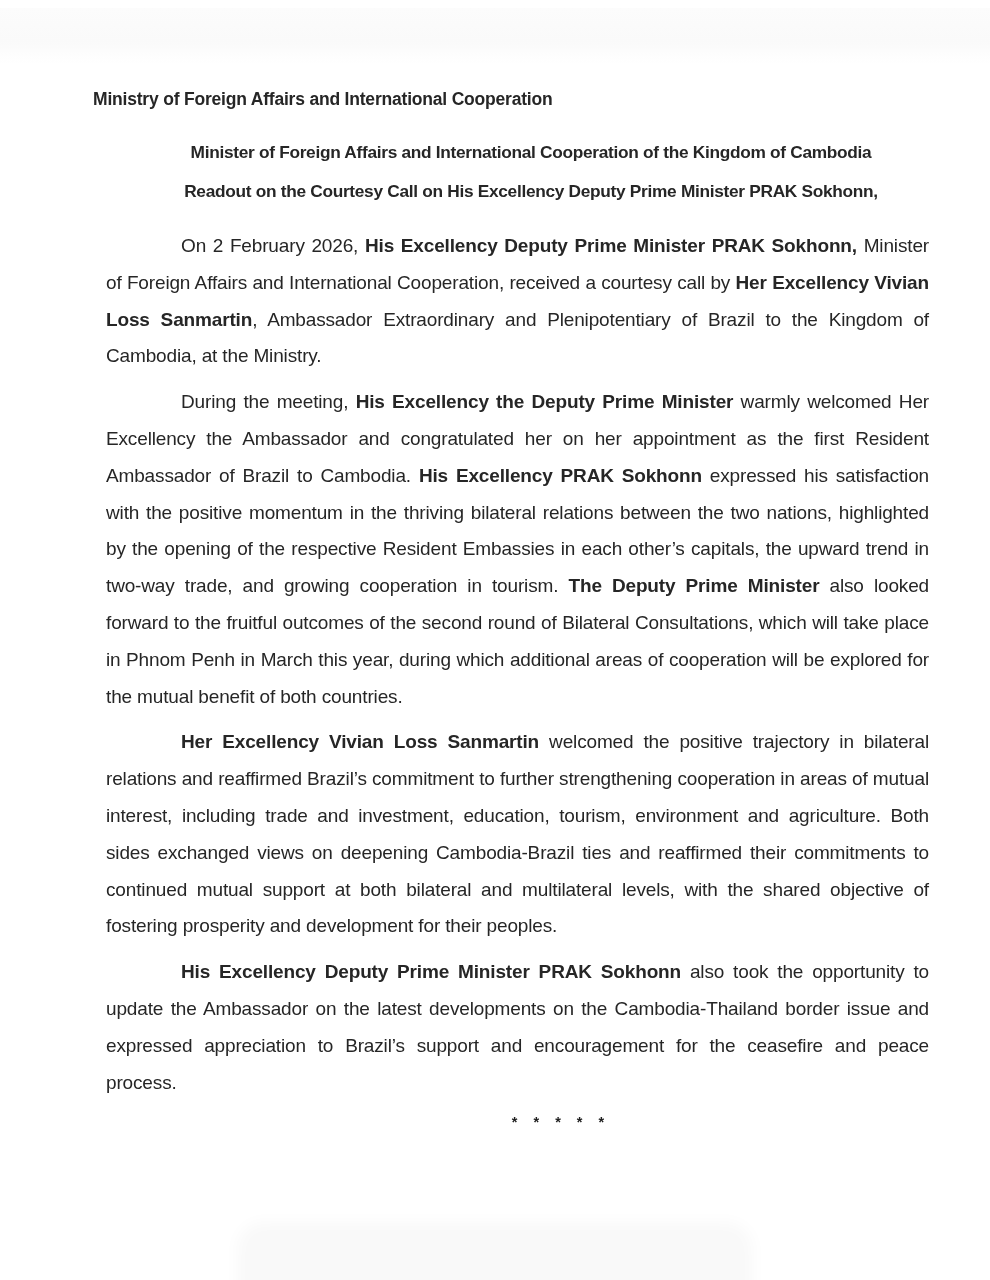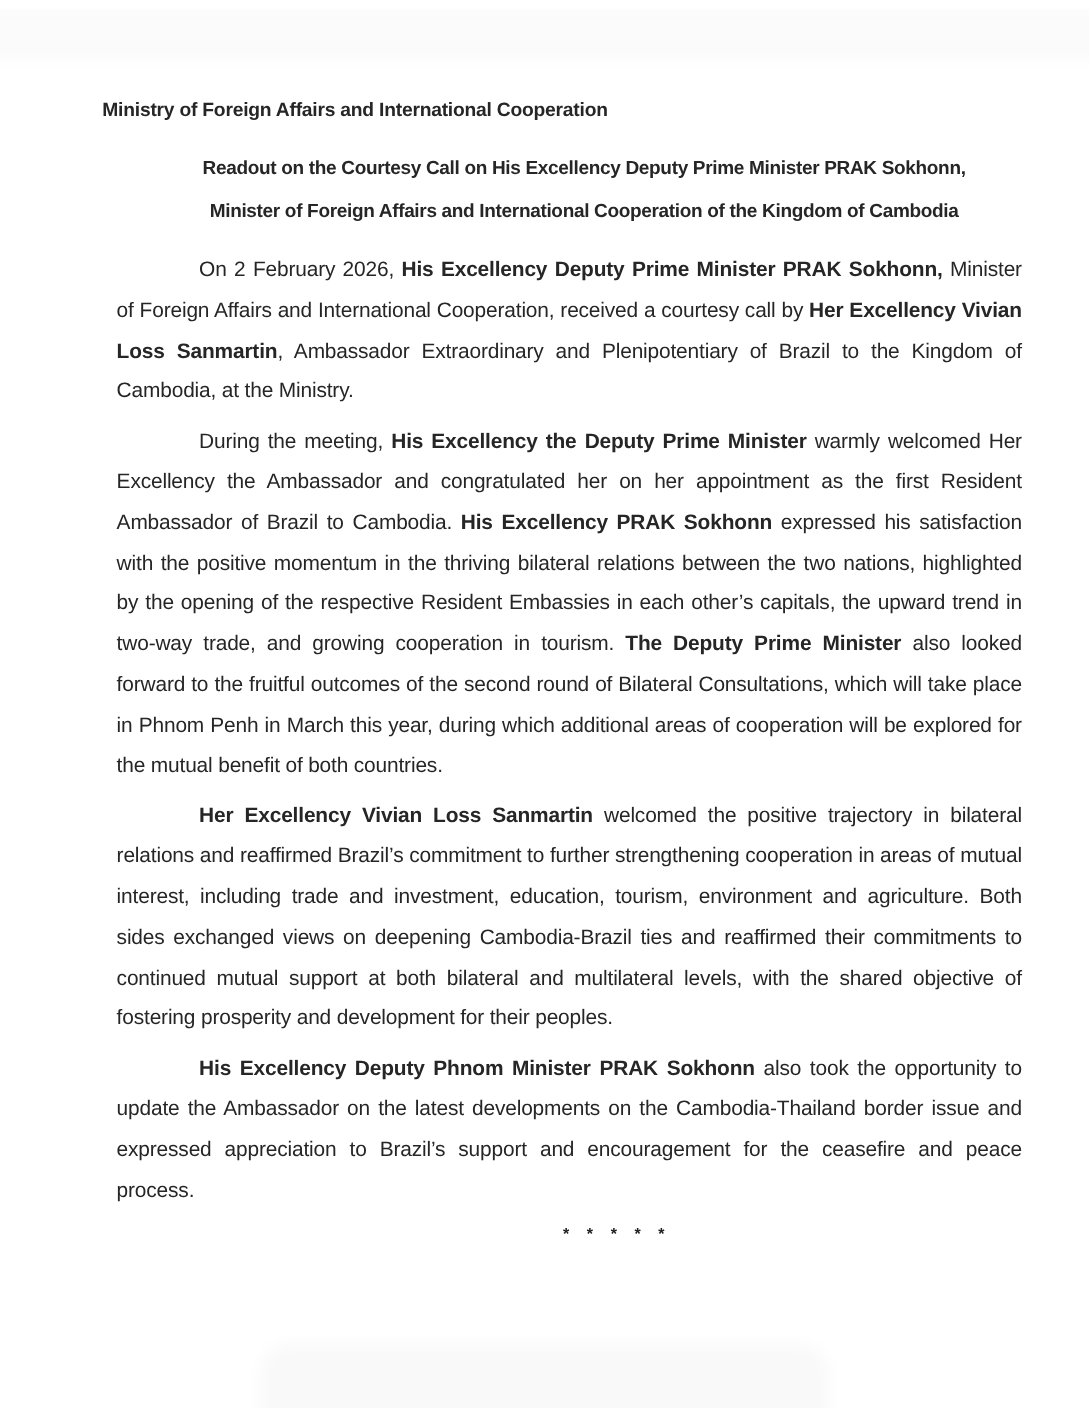--- a/index.html
+++ b/index.html
@@ -81,29 +81,29 @@
 </head>
 <body>
 
 <div class="page">
 
   <div class="shade-top"></div>
 
   <div class="org-line">Ministry of Foreign Affairs and International Cooperation</div>
 
   <div class="title-block">
+    <span class="title-line">Minister of Foreign Affairs and International Cooperation of the Kingdom of Cambodia</span>
     <span class="title-line">Readout on the Courtesy Call on His Excellency Deputy Prime Minister PRAK Sokhonn,</span>
-    <span class="title-line">Minister of Foreign Affairs and International Cooperation of the Kingdom of Cambodia</span>
   </div>
 
   <div class="doc-body">
 
   <p><span>On 2 February 2026, </span><span class="b">His Excellency Deputy Prime Minister PRAK Sokhonn,</span><span> Minister of Foreign Affairs and International Cooperation, received a courtesy call by </span><span class="b">Her Excellency Vivian Loss Sanmartin</span><span>, Ambassador Extraordinary and Plenipotentiary of Brazil to the Kingdom of Cambodia, at the Ministry.</span></p>
       <p><span>During the meeting, </span><span class="b">His Excellency the Deputy Prime Minister</span><span> warmly welcomed Her Excellency the Ambassador and congratulated her on her appointment as the first Resident Ambassador of Brazil to Cambodia. </span><span class="b">His Excellency PRAK Sokhonn</span><span> expressed his satisfaction with the positive momentum in the thriving bilateral relations between the two nations, highlighted by the opening of the respective Resident Embassies in each other’s capitals, the upward trend in two-way trade, and growing cooperation in tourism. </span><span class="b">The Deputy Prime Minister</span><span> also looked forward to the fruitful outcomes of the second round of Bilateral Consultations, which will take place in Phnom Penh in March this year, during which additional areas of cooperation will be explored for the mutual benefit of both countries.</span></p>
       <p><span class="b">Her Excellency Vivian Loss Sanmartin</span><span> welcomed the positive trajectory in bilateral relations and reaffirmed Brazil’s commitment to further strengthening cooperation in areas of mutual interest, including trade and investment, education, tourism, environment and agriculture. Both sides exchanged views on deepening Cambodia-Brazil ties and reaffirmed their commitments to continued mutual support at both bilateral and multilateral levels, with the shared objective of fostering prosperity and development for their peoples.</span></p>
-      <p><span class="b">His Excellency Deputy Phnom Minister PRAK Sokhonn</span><span> also took the opportunity to update the Ambassador on the latest developments on the Cambodia-Thailand border issue and expressed appreciation to Brazil’s support and encouragement for the ceasefire and peace process.</span></p>
+      <p><span class="b">His Excellency Deputy Prime Minister PRAK Sokhonn</span><span> also took the opportunity to update the Ambassador on the latest developments on the Cambodia-Thailand border issue and expressed appreciation to Brazil’s support and encouragement for the ceasefire and peace process.</span></p>
     </div>
 
   <div class="end-mark">* * * * *</div>
 
   <div class="shade-bottom"></div>
 
 </div>
 
 </body></html>

